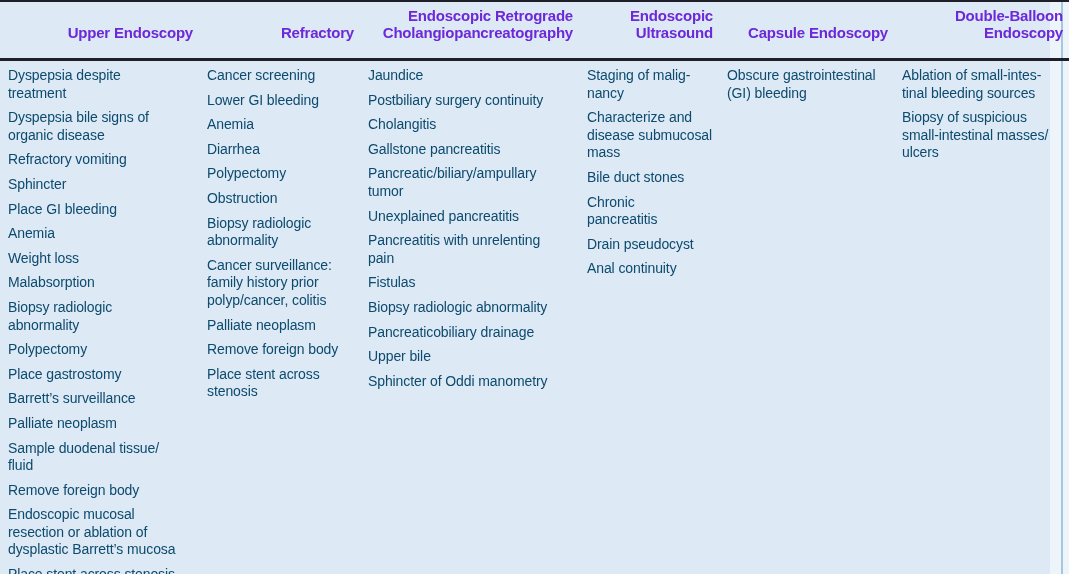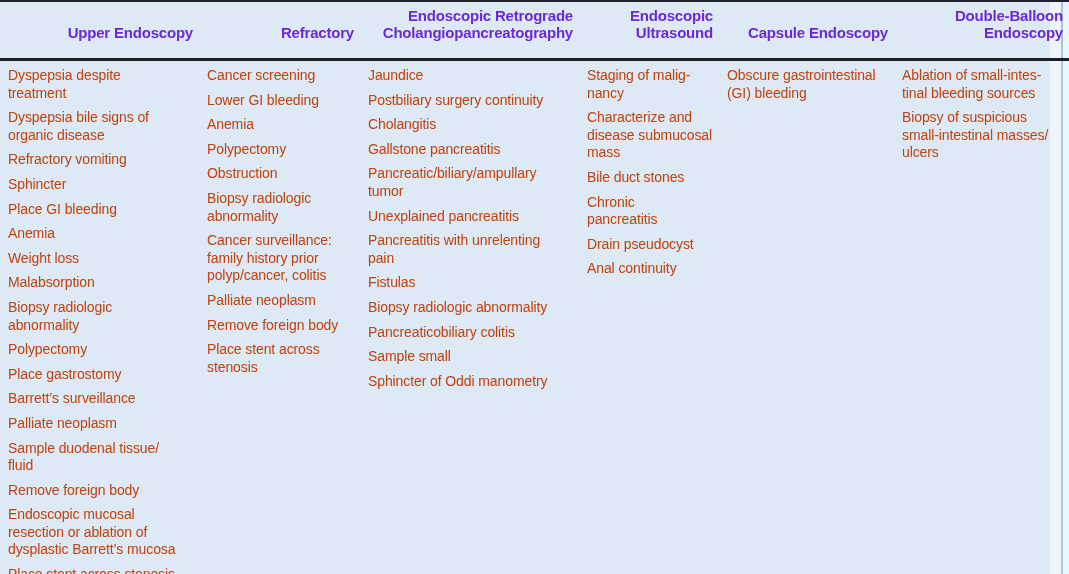--- a/index.html
+++ b/index.html
@@ -70,21 +70,21 @@
   .bcell {
     padding: 0 6px 0 8px;
     box-sizing: border-box;
   }
   .bcell.last {
     padding-right: 14px;
   }
   .cell-item {
     font-size: 14px;
     line-height: 17.6px;
-    color: #c2410c;
+    color: #0c4a6e;
     white-space: pre-line;
     margin-bottom: 7px;
     letter-spacing: -0.1px;
   }
 </style>
 </head>
 <body>
 
 <div id="table-wrap">
   <div class="gutter">
@@ -127,20 +127,21 @@
         <div class="cell-item">Remove foreign body</div>
         <div class="cell-item">Endoscopic mucosal
 resection or ablation of
 dysplastic Barrett’s mucosa</div>
         <div class="cell-item">Place stent across stenosis</div>
       </div>
     <div class="bcell">
         <div class="cell-item">Cancer screening</div>
         <div class="cell-item">Lower GI bleeding</div>
         <div class="cell-item">Anemia</div>
+        <div class="cell-item">Diarrhea</div>
         <div class="cell-item">Polypectomy</div>
         <div class="cell-item">Obstruction</div>
         <div class="cell-item">Biopsy radiologic
 abnormality</div>
         <div class="cell-item">Cancer surveillance:
 family history prior
 polyp/cancer, colitis</div>
         <div class="cell-item">Palliate neoplasm</div>
         <div class="cell-item">Remove foreign body</div>
         <div class="cell-item">Place stent across
@@ -151,22 +152,22 @@
         <div class="cell-item">Postbiliary surgery continuity</div>
         <div class="cell-item">Cholangitis</div>
         <div class="cell-item">Gallstone pancreatitis</div>
         <div class="cell-item">Pancreatic/biliary/ampullary
 tumor</div>
         <div class="cell-item">Unexplained pancreatitis</div>
         <div class="cell-item">Pancreatitis with unrelenting
 pain</div>
         <div class="cell-item">Fistulas</div>
         <div class="cell-item">Biopsy radiologic abnormality</div>
-        <div class="cell-item">Pancreaticobiliary colitis</div>
-        <div class="cell-item">Sample small</div>
+        <div class="cell-item">Pancreaticobiliary drainage</div>
+        <div class="cell-item">Upper bile</div>
         <div class="cell-item">Sphincter of Oddi manometry</div>
       </div>
     <div class="bcell">
         <div class="cell-item">Staging of malig-
 nancy</div>
         <div class="cell-item">Characterize and
 disease submucosal
 mass</div>
         <div class="cell-item">Bile duct stones</div>
         <div class="cell-item">Chronic

